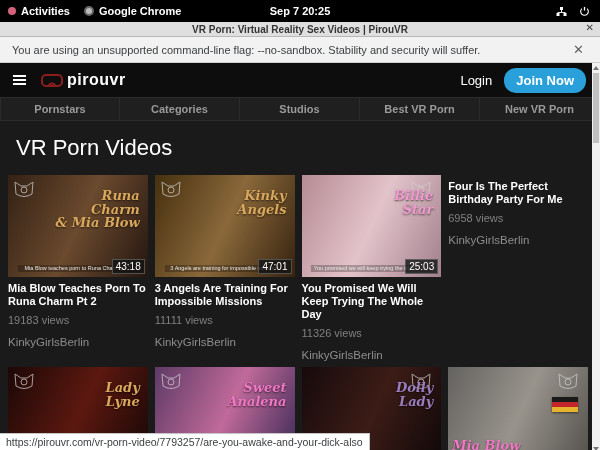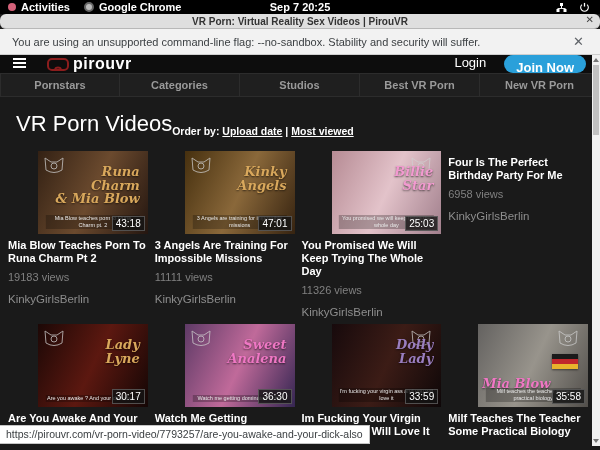--- a/index.html
+++ b/index.html
@@ -1,33 +1,33 @@
 <!DOCTYPE html>
 <html><head>
 <meta charset="utf-8">
 <style>
   * { margin:0; padding:0; box-sizing:border-box; }
   html,body { width:600px; height:450px; overflow:hidden; background:#1a1a1a;
               font-family:"Liberation Sans", sans-serif; }
 
   
-  .gnome-bar { height:14px; background:#000; color:#fff; display:flex;
+  .gnome-bar { height:22px; background:#000; color:#fff; display:flex;
                align-items:center; font-size:11px; font-weight:bold; position:relative; }
   .gb-left { display:flex; align-items:center; gap:14px; padding-left:8px; }
   .gb-item { display:flex; align-items:center; gap:5px; cursor:default; }
   .rec-dot { width:8px; height:8px; border-radius:50%; background:#d4627a; display:inline-block; }
   .chrome-glyph { width:10px; height:10px; border-radius:50%; background:#bbb;
                   border:2px solid #666; display:inline-block; }
   .gb-clock { position:absolute; left:50%; transform:translateX(-50%); font-weight:bold; }
   .gb-right { margin-left:auto; display:flex; align-items:center; gap:12px; padding-right:10px; }
   .gb-right svg { display:block; }
 
   
   .win-titlebar { height:15px; background:#dfdfdf; border-bottom:1px solid #b8b8b8;
-                  display:flex; align-items:center; position:relative;border-radius:6px; }
+                  display:flex; align-items:center; position:relative; }
   .win-title { flex:1; text-align:center; font-size:10px; font-weight:bold; color:#333; }
   .win-close { position:absolute; right:6px; top:0; font-size:10px; color:#444; cursor:pointer; }
 
   
   .warning-bar { height:26px; background:#f2f2f2; border-bottom:1px solid #cfcfcf;
                  display:flex; align-items:center; padding:0 12px; }
   .warning-text { font-size:11px; color:#3c4043; }
   .warning-close { margin-left:auto; font-size:13px; color:#5f6368; cursor:pointer; padding:0 4px; }
 
   
@@ -36,22 +36,22 @@
   
   .scrollbar { position:absolute; right:0; top:0; bottom:0; width:8px; background:#f1f1f1; z-index:50; }
   .sb-arrow { position:absolute; left:1px; width:0; height:0; }
   .sb-up { top:3px; border-left:3px solid transparent; border-right:3px solid transparent;
            border-bottom:4px solid #777; }
   .sb-down { bottom:3px; border-left:3px solid transparent; border-right:3px solid transparent;
              border-top:4px solid #777; }
   .sb-thumb { position:absolute; top:10px; left:1px; width:6px; height:70px; background:#c1c1c1; }
 
   
-  .site-header { height:18px; background:#0d0d0d; display:flex; 
-                 padding:0 14px 0 10px; gap:18px; }
+  .site-header { height:34px; background:#0d0d0d; display:flex; align-items:center;
+                 padding:0 14px 0 10px; gap:12px; }
   .hamburger { display:flex; flex-direction:column; gap:2px; cursor:pointer; padding:3px; }
   .hamburger span { width:13px; height:2px; background:#fff; display:block; }
   .logo { display:flex; align-items:center; gap:4px; cursor:pointer; }
   .logo-text { color:#fff; font-size:16px; font-weight:bold; letter-spacing:.5px; }
   .search-wrap { display:flex; margin-left:42px; }
   .search-input { width:158px; height:22px; background:#3a3a3a; border:none; color:#b5b5b5;
                   font-size:11px; padding:0 8px; font-family:"Liberation Sans",sans-serif; }
   .search-input::placeholder { color:#b5b5b5; }
   .search-btn { width:30px; height:22px; background:#262626; border:none; cursor:pointer;
                 display:flex; align-items:center; justify-content:center; }
@@ -70,21 +70,21 @@
   .page-head { display:flex; align-items:flex-end; justify-content:flex-start;
                padding:14px 18px 12px 16px; }
   .page-title { color:#fff; font-size:22px; font-weight:normal; }
   .order-by { font-size:10.5px; color:#fff; font-weight:bold; white-space:nowrap; }
   .order-by a { color:#fff; text-decoration:underline; cursor:pointer; }
 
   
   .video-grid { display:grid; grid-template-columns:repeat(4,1fr); column-gap:7px; row-gap:6px;
                 padding:2px 12px 0 8px; }
   .card { cursor:pointer; }
-  .thumb { position:relative; height:83px; overflow:hidden; background:#333;margin-left:30px; }
+  .thumb { position:relative; height:102px; overflow:hidden; background:#333; }
   .studio-logo { position:absolute; top:4px; opacity:.75; }
   .pos-left  { left:5px; }
   .pos-right { right:9px; }
   .overlay-name { position:absolute; top:14px; right:8px; font-family:"DejaVu Serif",serif;
                   font-style:italic; font-size:13px; font-weight:bold; line-height:1.05;
                   text-align:right; text-shadow:0 1px 2px rgba(0,0,0,.6); white-space:pre-line; }
   .ov-bottom { top:auto; bottom:16px; left:4px; right:auto; text-align:left; }
   .thumb-caption { position:absolute; bottom:5px; left:50%; transform:translateX(-50%);
                    width:86%; font-size:5.5px; color:#e8e8e8; text-align:center; line-height:1.25;
                    background:rgba(0,0,0,.25); }
@@ -182,26 +182,20 @@
   <div class="nav-row">
     <div class="nav-item">Pornstars</div>
     <div class="nav-item">Categories</div>
     <div class="nav-item">Studios</div>
     <div class="nav-item">Best VR Porn</div>
     <div class="nav-item">New VR Porn</div>
   </div>
 
   <div class="page-head">
     <h1 class="page-title">VR Porn Videos</h1>
-    <div class="order-by">
-      <span>Order by:</span>
-      <a>Upload date</a>
-      <span>|</span>
-      <a>Most viewed</a>
-    </div>
   </div>
 
   <div class="video-grid" id="grid">
   <div class="card">
     <div class="thumb" style="background: linear-gradient(115deg, rgb(51, 33, 20), rgb(107, 74, 46) 50%, rgb(36, 22, 16));">
       <span class="studio-logo pos-left">
         <svg class="cat-ears" viewBox="0 0 22 18">
           <path d="M3 15 L2 3 L8 7 L14 7 L20 3 L19 15 Q11 20 3 15 Z" fill="none" stroke="#cfcfcf" stroke-width="1"></path>
           <circle cx="11" cy="11" r="3" fill="none" stroke="#cfcfcf" stroke-width="1"></circle>
         </svg>

